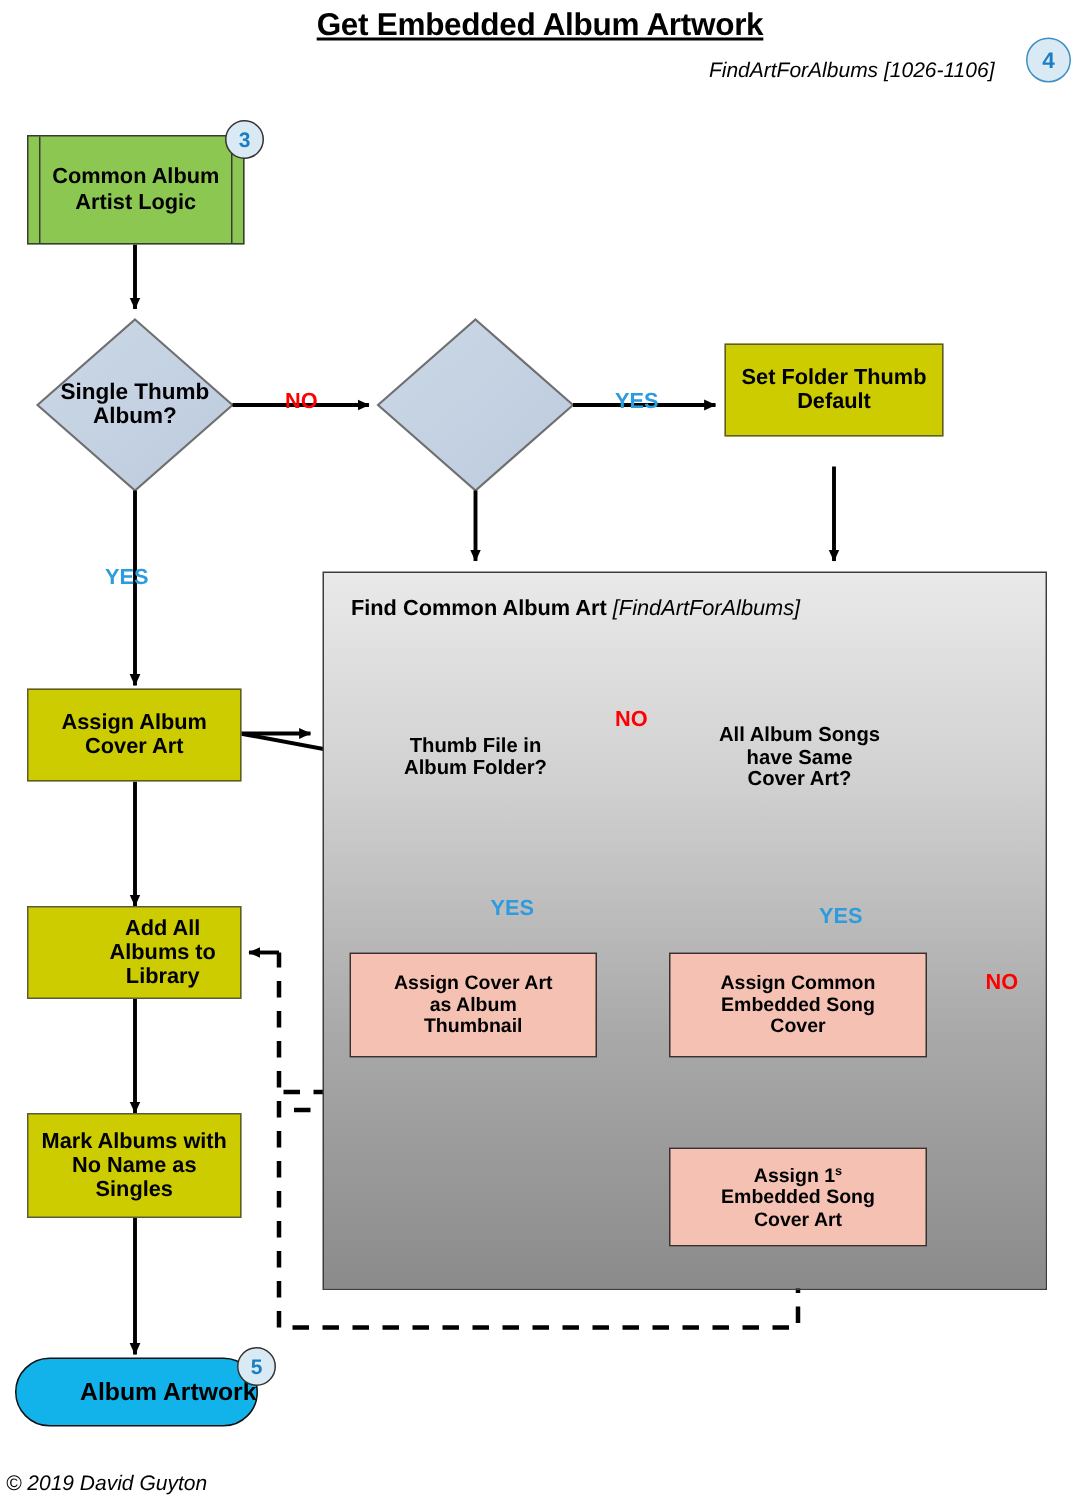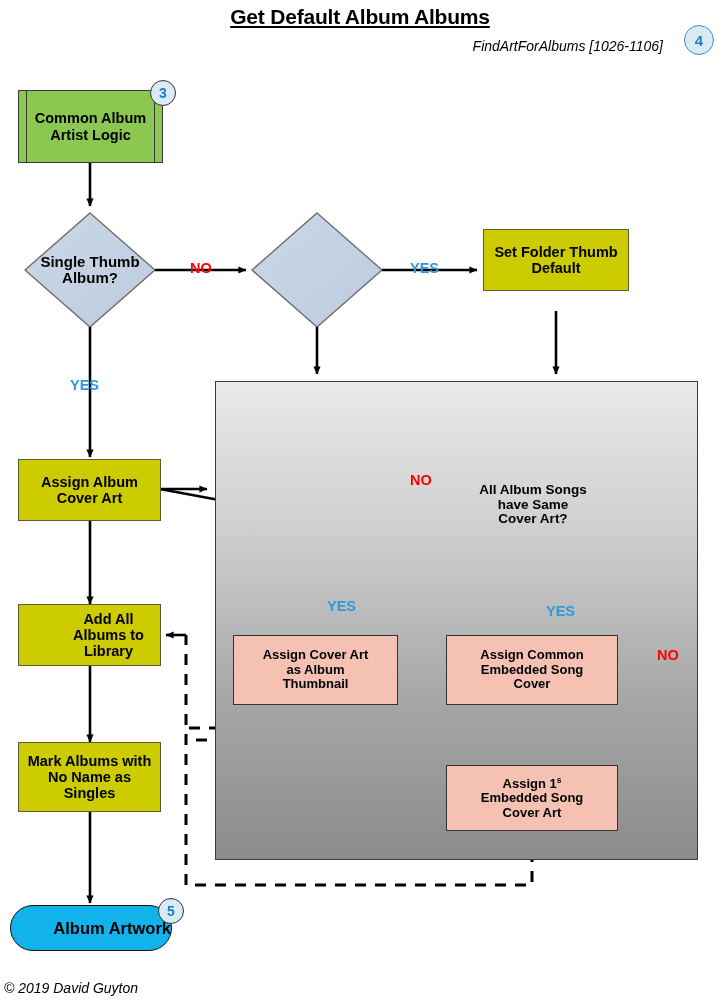--- a/index.html
+++ b/index.html
@@ -253,27 +253,28 @@
       <line x1="232" y1="852" x2="640" y2="852" stroke="#3d3d3d" stroke-width="1.3"></line>
       <line x1="640" y1="852" x2="688" y2="852" stroke="#3d3d3d" stroke-width="1.3" stroke-dasharray="5,4"></line>
     </g>
 
     <g>
       <line x1="228" y1="393" x2="262" y2="393" stroke="#111" stroke-width="1.6"></line>
       <line x1="228" y1="393" x2="228" y2="437" stroke="#111" stroke-width="1.6" stroke-dasharray="5,4"></line>
     </g>
   </svg>
 
-  <div class="abs doc-title">Get Default Album Albums</div>
+  <div class="abs doc-title">Get Embedded Album Artwork</div>
   <div class="abs doc-subtitle">FindArtForAlbums [1026-1106]</div>
   <div class="abs copyright">© 2019 David Guyton</div>
 
   <div class="abs badge badge-ref" style="left:684px; top:25px;">4</div>
 
   <div class="abs" id="subproc"></div>
+  <div class="abs" id="subproc-title"><span>Find Common Album Art </span><span class="fn">[FindArtForAlbums]</span></div>
 
   <div class="abs node predef" style="left:18px; top:90px; width:145px; height:73px; position:absolute;">
     <span class="bar" style="left:7px;"></span>
     <span class="bar" style="right:7px;"></span>
     <span>Common Album Artist Logic</span>
   </div>
   <div class="abs badge badge-small" style="left:150px; top:80px;">3</div>
 
   <div class="abs dia-label dia-blue-label" style="left:40px; top:236px; width:100px; height:68px;">Single Thumb Album?</div>
 
@@ -282,20 +283,21 @@
 
   <div class="abs node process-olive" style="left:18px; top:459px; width:143px; height:62px;">Assign Album Cover Art</div>
 
   <div class="abs node process-olive" style="left:18px; top:604px; width:143px; height:62px;padding-left:44px;">Add All Albums to Library</div>
 
   <div class="abs node process-olive" style="left:18px; top:742px; width:143px; height:70px;">Mark Albums with No Name as Singles</div>
 
   <div class="abs node terminal" style="left:10px; top:905px; width:162px; height:46px;">Album Artwork</div>
   <div class="abs badge badge-small" style="left:158px; top:898px;">5</div>
 
+  <div class="abs dia-label dia-pink-label" style="left:257px; top:470px; width:120px; height:70px;">Thumb File in Album Folder?</div>
 
   <div class="abs dia-label dia-pink-label" style="left:477px; top:462px; width:112px; height:86px;">All Album Songs have Same Cover Art?</div>
 
   <div class="abs node process-pink" style="left:233px; top:635px; width:165px; height:70px;">Assign Cover Art as Album Thumbnail</div>
 
   <div class="abs node process-pink" style="left:446px; top:635px; width:172px; height:70px;">Assign Common Embedded Song Cover</div>
 
   <div class="abs node process-pink" style="left:446px; top:765px; width:172px; height:66px;">
     <span><span>Assign 1</span><span class="sup">s</span><span> Embedded Song Cover Art</span></span>
   </div>

